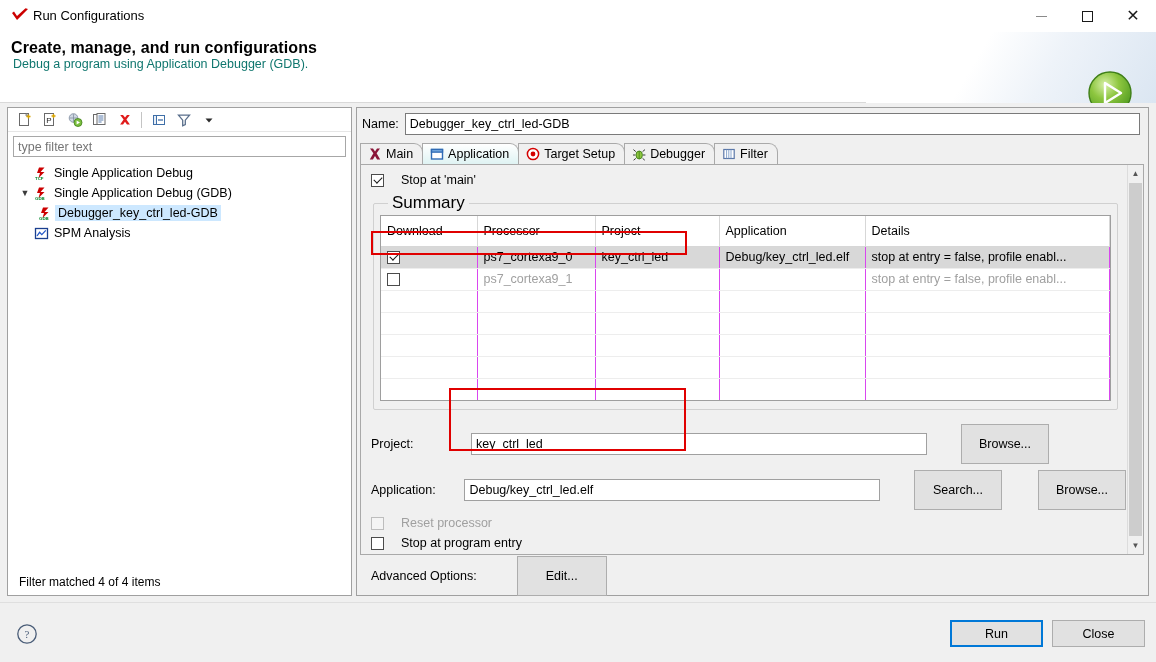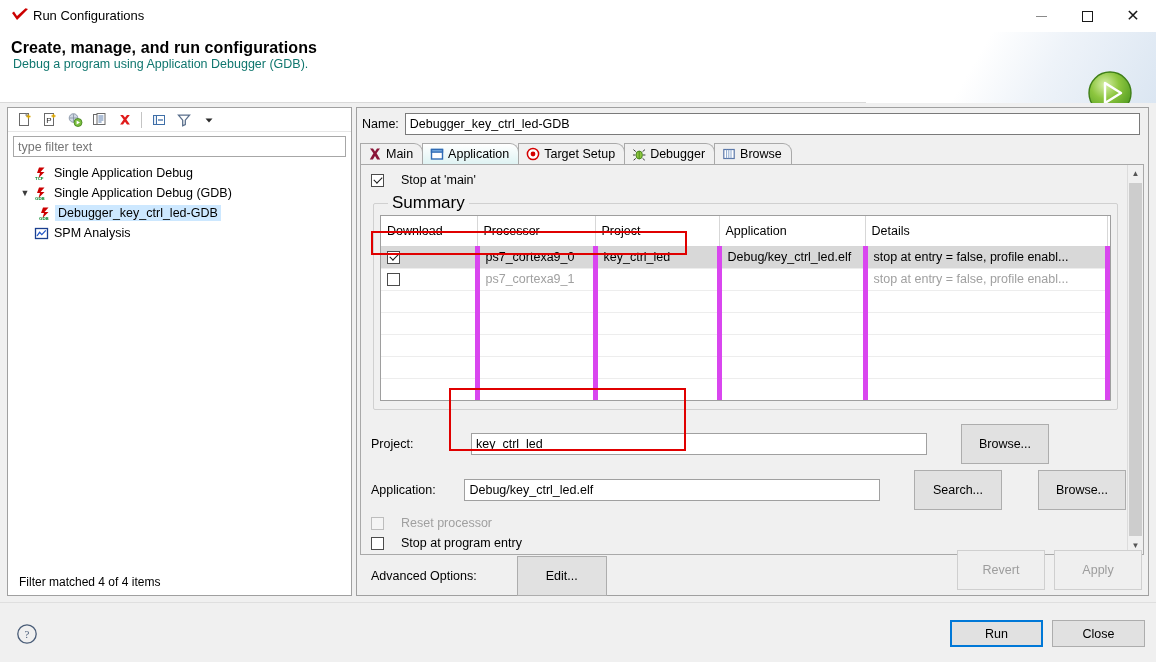--- a/index.html
+++ b/index.html
@@ -138,21 +138,21 @@
   fieldset.summary legend { font-size:17px; padding:0 4px; margin-left:14px; }
   .table-wrap { margin:2px 6px 8px 6px; border:1px solid #9e9e9e; background:#fff; position:relative;}
   table.summary-table { width:100%; border-collapse:collapse; table-layout:fixed; }
   table.summary-table th {
     text-align:left; font-weight:normal; font-size:12.5px;
     height:30px; padding:0 0 0 6px; background:#fff;
     border-right:1px solid #d7d7d7; border-bottom:1px solid #d7d7d7;
   }
   table.summary-table td {
     font-size:12.5px; height:22px; padding:0 0 0 6px;
-    border-right:5px solid #d946ef; border-bottom:1px solid #ededed;
+    border-right:1px solid #d946ef; border-bottom:1px solid #ededed;
     overflow:hidden; white-space:nowrap; text-overflow:ellipsis;
   }
   table.summary-table tr.row-selected td { background:#d8d8d8; }
   .cell-cb { display:flex; align-items:center; height:100%; }
 
   .red-box { position:absolute; border:2px solid #e00000; pointer-events:none; z-index:5; }
 
   .form-row { display:flex; align-items:center; margin:0 0 6px 0;gap:28px; }
   .form-label { width:72px; font-size:12.5px; }
   .form-input {
@@ -372,21 +372,21 @@
         </span>
         <span>Debugger</span>
       </div>
       <div class="tab">
         <span class="tabicon">
           <svg width="14" height="14" viewBox="0 0 14 14">
             <rect x="1.8" y="2.5" width="10.4" height="9" fill="#fff" stroke="#5a77a8" stroke-width="1.2"></rect>
             <path d="M4.6 2.8v8.4M6.8 2.8v8.4M9 2.8v8.4" stroke="#88a4cc" stroke-width="1"></path>
           </svg>
         </span>
-        <span>Browse</span>
+        <span>Filter</span>
       </div>
     </div>
 
     <div class="tab-content">
       <div class="scroll-track">
         <div class="scroll-arrow">▲</div>
         <div class="scroll-thumb"></div>
         <div class="scroll-arrow" style="position:absolute;bottom:0;left:0;right:0;">▼</div>
       </div>
 
@@ -508,24 +508,20 @@
           <span style="font-size:12.5px;margin-right:12px">Advanced Options:</span>
           <button class="btn" style="min-width:90px">Edit...</button>
         </div>
       </div>
 
       <div class="red-box" style="left:10px; top:66px; width:316px; height:24px;"></div>
     </div>
 
     <div class="red-box" style="left:92px; top:280px; width:237px; height:63px;"></div>
 
-    <div class="rp-footer">
-      <button class="btn dimbtn">Revert</button>
-      <button class="btn dimbtn">Apply</button>
-    </div>
   </div>
 </div>
 
 <div class="bottom-bar">
   <div class="help-icon">
     <svg width="22" height="22" viewBox="0 0 22 22">
       <circle cx="11" cy="11" r="9.2" fill="none" stroke="#4a5d78" stroke-width="1.3"></circle>
       <text x="11" y="15.4" font-size="11" text-anchor="middle" font-family="Liberation Serif, serif" fill="#4a5d78">?</text>
     </svg>
   </div>

